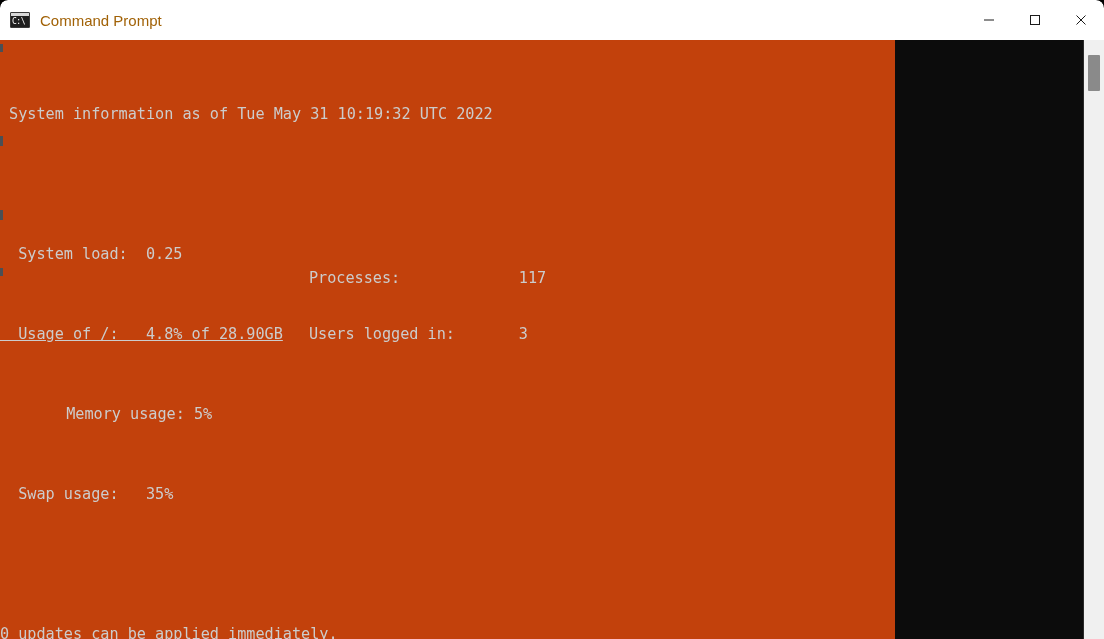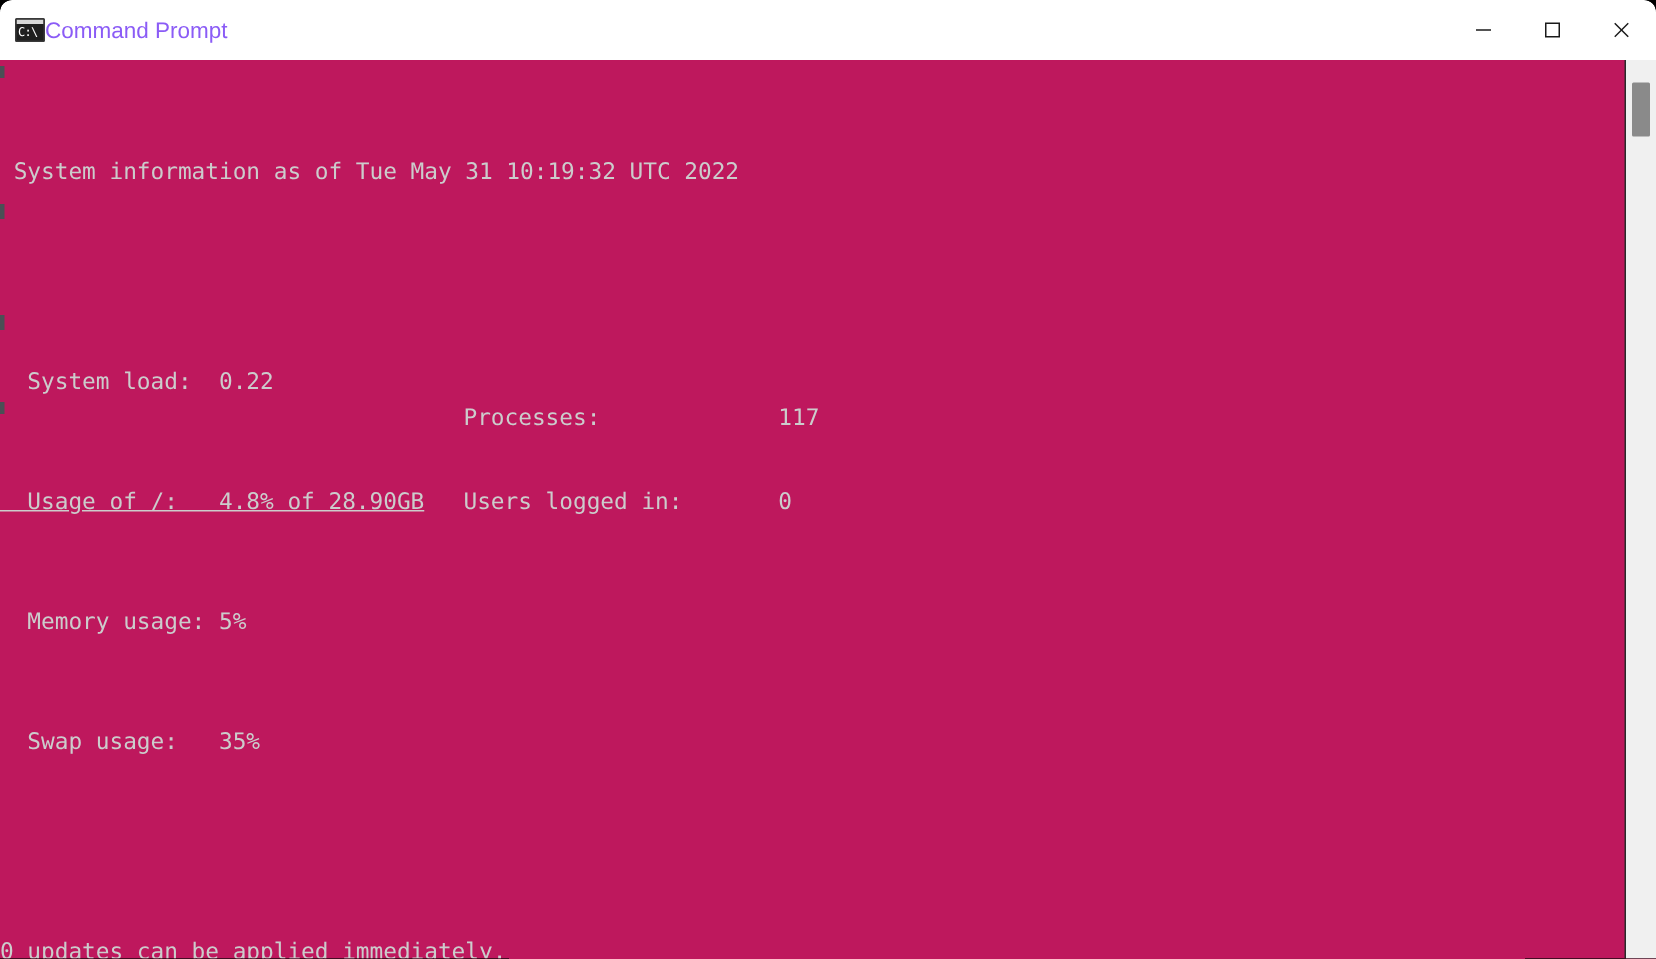--- a/index.html
+++ b/index.html
@@ -60,23 +60,24 @@
     position: absolute;
     left: 1px; top: 3px;
     font-family: "DejaVu Sans Mono", monospace;
     font-size: 8px;
     line-height: 11px;
     color: #ffffff;
     letter-spacing: -0.5px;
     white-space: nowrap;
   }
   #title-text {
+    margin-left: 10px;
     font-family: "Liberation Sans", sans-serif;
     font-size: 15px;
-    color: #8b5cf6;
+    color: #a16207;
     white-space: nowrap;
     overflow: hidden;
     text-overflow: ellipsis;
   }
   #window-controls {
     display: flex;
     height: 40px;
     flex: 0 0 auto;
   }
   .winbtn {
@@ -88,22 +89,22 @@
     border: none;
     padding: 0;
     cursor: default;
   }
   .winbtn svg { display: block; }
 
   
   #terminal {
     position: absolute;
     left: 0; top: 40px;
-    width: 1104px; height: 599px;
-    background: #be185d;
+    width: 895px; height: 599px;
+    background: #c2410c;
     overflow: hidden;
   }
   #term-text {
     position: absolute;
     left: 0; top: 0;
     width: 1084px;
     padding-top: 4px;
     font-family: "DejaVu Sans Mono", monospace;
     font-size: 15.2px;
     line-height: 20px;
@@ -180,25 +181,25 @@
     <div class="edge-mark" style="top:4px;height:8px;"></div>
     <div class="edge-mark" style="top:96px;height:10px;"></div>
     <div class="edge-mark" style="top:170px;height:10px;"></div>
     <div class="edge-mark" style="top:228px;height:8px;"></div>
 
     <div id="term-text">
 
       <div class="line"> System information as of Tue May 31 10:19:32 UTC 2022</div>
       <div class="blank"></div>
 
-      <div class="line" style="position: relative;"><span>  System load:  0.22</span><span style="position:absolute;left:309px;margin-top:24px;">Processes:             117</span></div>
-
-      <div class="line" style="position: relative; text-decoration: underline;"><span>  Usage of /:   4.8% of 28.90GB</span><span style="position:absolute;left:309px;">Users logged in:       0</span></div>
-
-      <div class="line" style="position: relative;"><span>  Memory usage: 5%</span></div>
+      <div class="line" style="position: relative;"><span>  System load:  0.25</span><span style="position:absolute;left:309px;margin-top:24px;">Processes:             117</span></div>
+
+      <div class="line" style="position: relative; text-decoration: underline;"><span>  Usage of /:   4.8% of 28.90GB</span><span style="position:absolute;left:309px;">Users logged in:       3</span></div>
+
+      <div class="line" style="position: relative; padding-left: 48px;"><span>  Memory usage: 5%</span></div>
 
       <div class="line">  Swap usage:   35%</div>
 
       <div class="blank"></div>
       <div class="line">0 updates can be applied immediately.</div>
       
       
       
 
       

